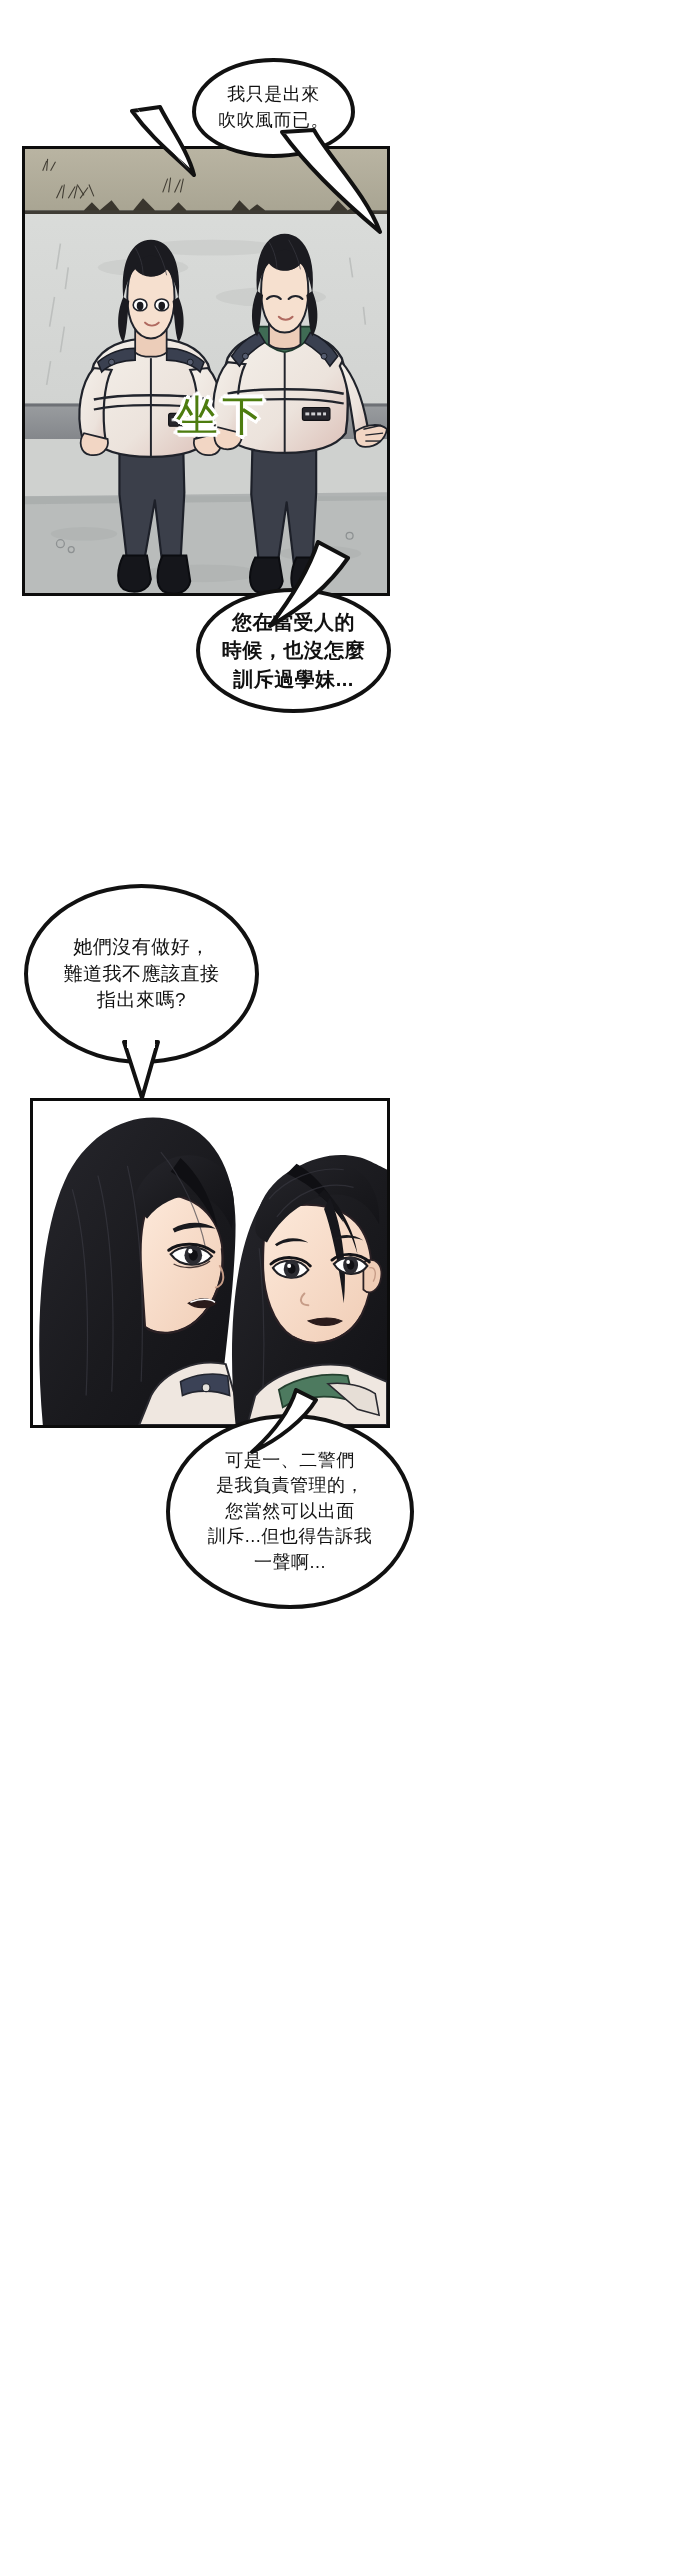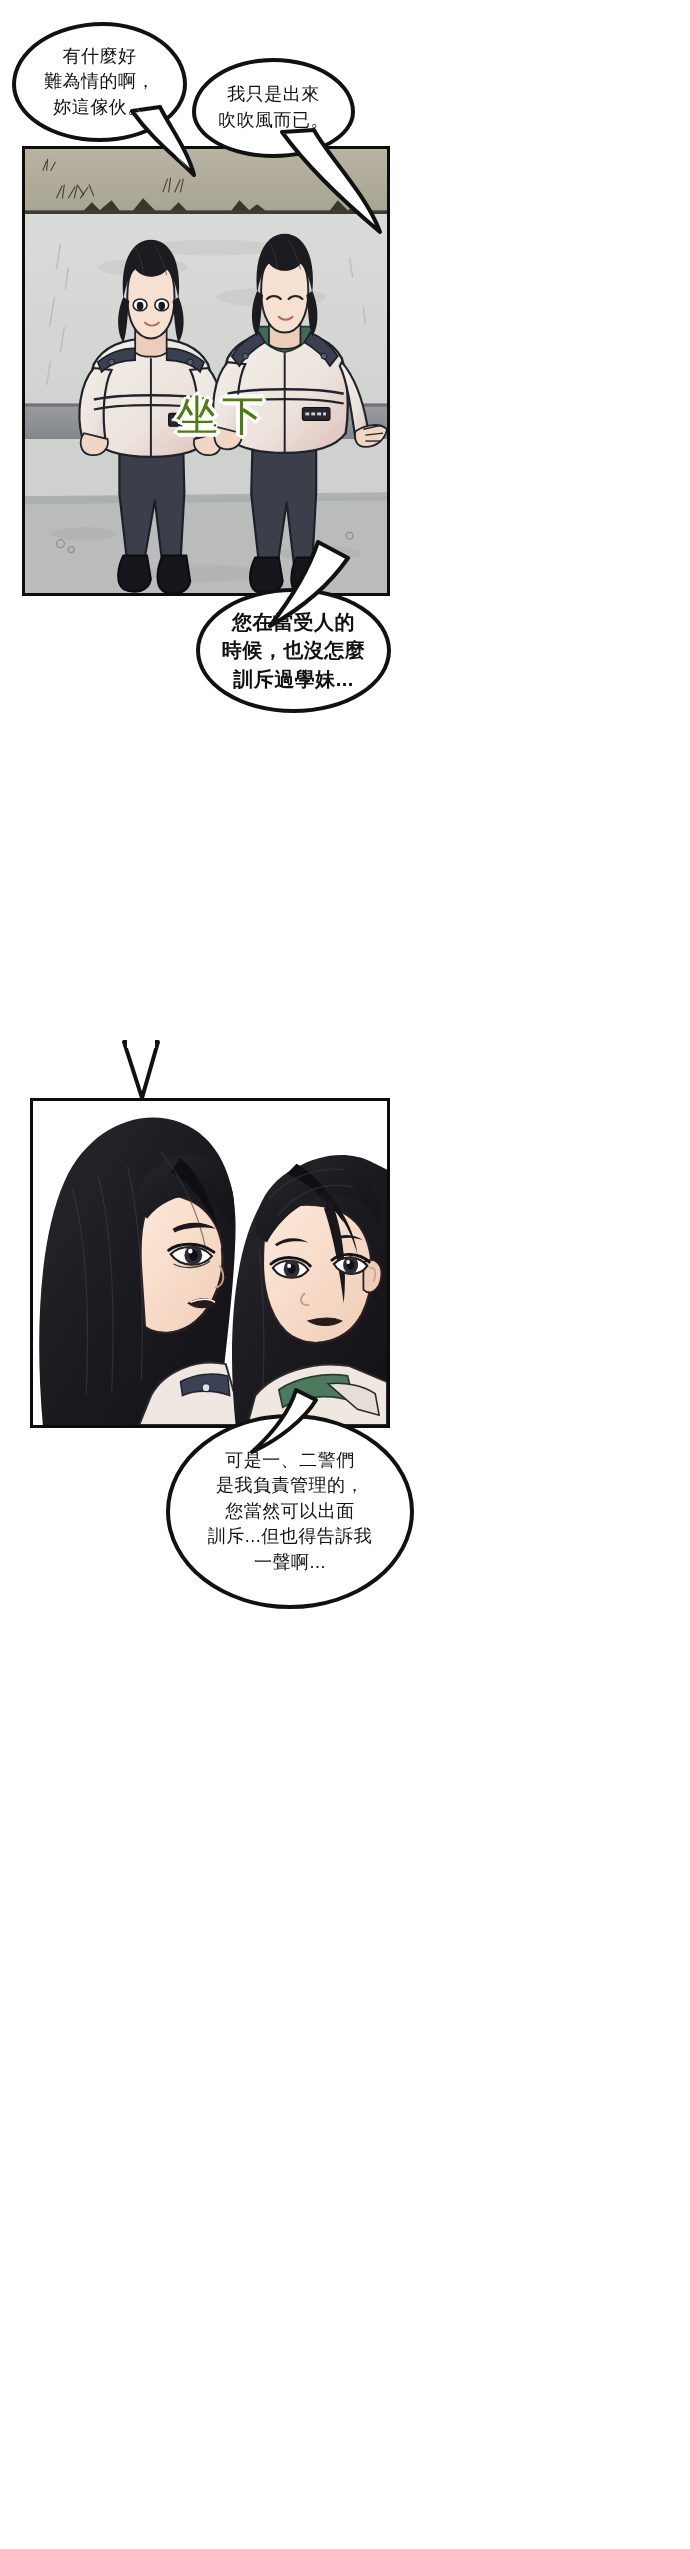--- a/index.html
+++ b/index.html
@@ -63,25 +63,20 @@
       3px 0 0 #fff, -3px 0 0 #fff, 0 3px 0 #fff, 0 -3px 0 #fff,
       2px 2px 0 #fff, -2px 2px 0 #fff, 2px -2px 0 #fff, -2px -2px 0 #fff,
       4px 1px 0 #fff, -4px 1px 0 #fff, 1px 4px 0 #fff, 1px -4px 0 #fff;
   }
 </style>
 </head>
 <body>
 
 <div class="page">
 
-  <div class="bubble" style="left:12px; top:22px; width:175px; height:120px; border-radius:52% 48% 50% 50% / 52% 52% 48% 48%;">
-    <div class="txt" style="font-size:18px;">有什麼好
-難為情的啊，
-妳這傢伙。</div>
-  </div>
 
   <svg class="tail" style="left:130px; top:105px; width:80px; height:75px;" viewBox="0 0 80 75">
     <path d="M2,6 C22,34 46,52 64,70 C58,46 40,22 30,2 Z" fill="#ffffff" stroke="#111111" stroke-width="4" stroke-linejoin="round"></path>
     <path d="M6,2 C26,30 46,50 60,66" fill="#ffffff" stroke="#ffffff" stroke-width="0"></path>
   </svg>
 
   <div class="bubble" style="left:192px; top:58px; width:163px; height:100px; border-radius:50% 50% 50% 50% / 54% 54% 46% 46%;">
     <div class="txt" style="font-size:18px;">我只是出來
 吹吹風而已。</div>
   </div>
@@ -271,20 +266,25 @@
 
   <svg class="tail" style="left:268px; top:540px; width:90px; height:95px;" viewBox="0 0 90 95">
     <path d="M50,2 C40,32 22,60 2,86 C34,68 62,44 80,18 Z" fill="#ffffff" stroke="#111111" stroke-width="4" stroke-linejoin="round"></path>
   </svg>
   <div class="bubble" style="left:196px; top:588px; width:195px; height:125px; border-radius:50% 50% 50% 50% / 50% 50% 50% 50%;">
     <div class="txt" style="font-size:20px;font-weight:bold;">您在當受人的
 時候，也沒怎麼
 訓斥過學妹...</div>
   </div>
 
+  <div class="bubble" style="left:24px; top:884px; width:235px; height:180px; border-radius:50% 50% 50% 50% / 50% 50% 50% 50%;">
+    <div class="txt" style="font-size:19px;">她們沒有做好，
+難道我不應該直接
+指出來嗎?</div>
+  </div>
   <svg class="tail" style="left:118px; top:1040px; width:46px; height:62px;" viewBox="0 0 46 62">
     <path d="M6,2 L40,2 L24,58 Z" fill="#ffffff" stroke="#111111" stroke-width="4" stroke-linejoin="round"></path>
     <rect x="9" y="0" width="28" height="8" fill="#ffffff"></rect>
   </svg>
 
   <div class="panel" style="left:30px; top:1098px; width:360px; height:330px;">
     <svg viewBox="0 0 360 330" preserveAspectRatio="none">
       <defs>
         <linearGradient id="skinG2" x1="0" y1="0" x2="1" y2="1">
           <stop offset="0%" stop-color="#fde9da"></stop>

